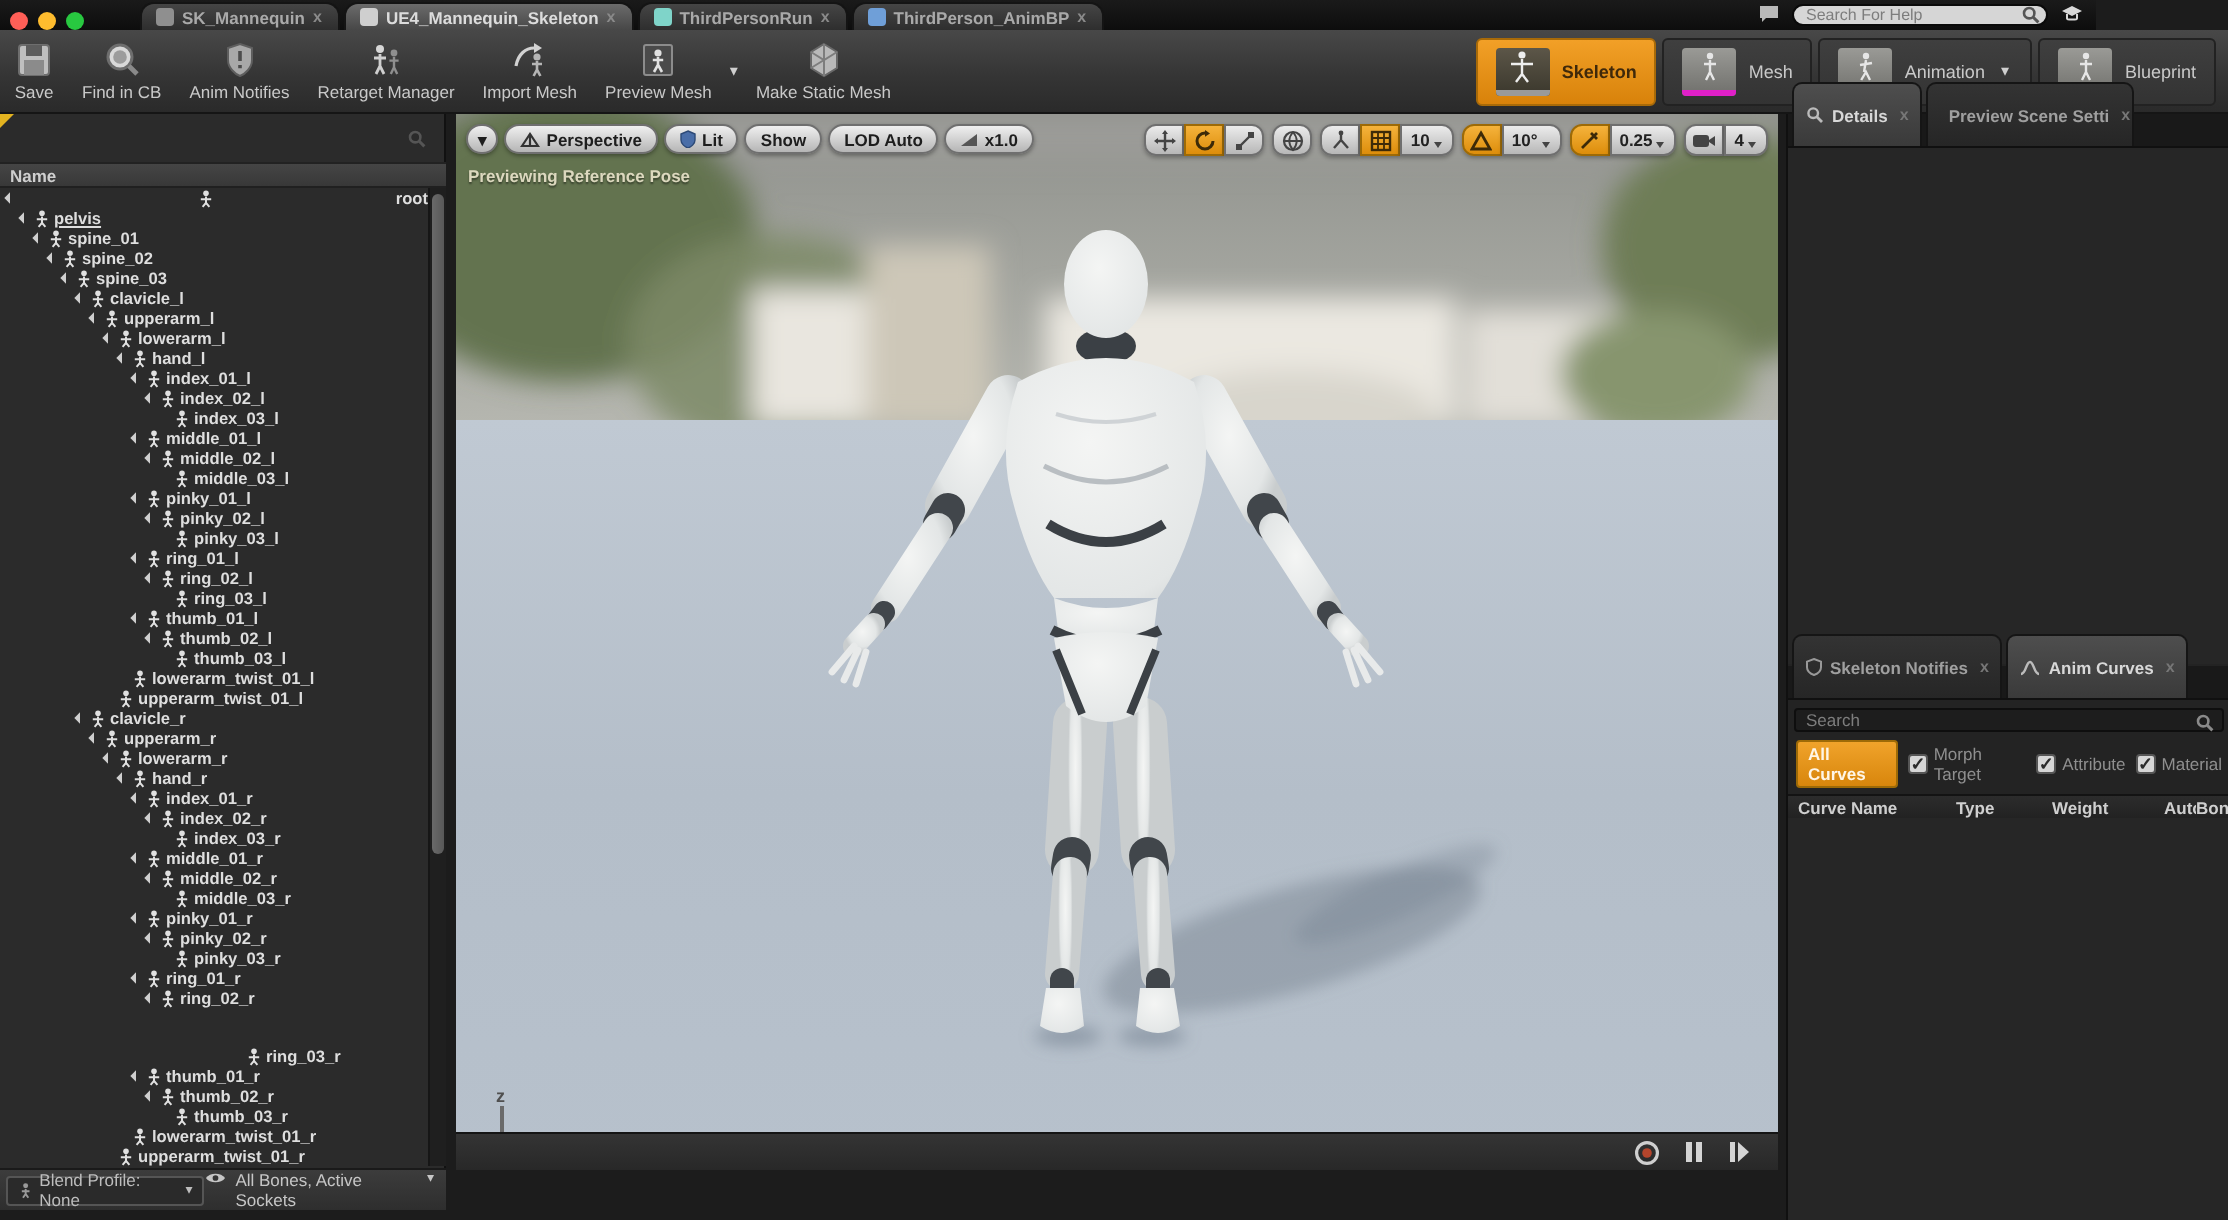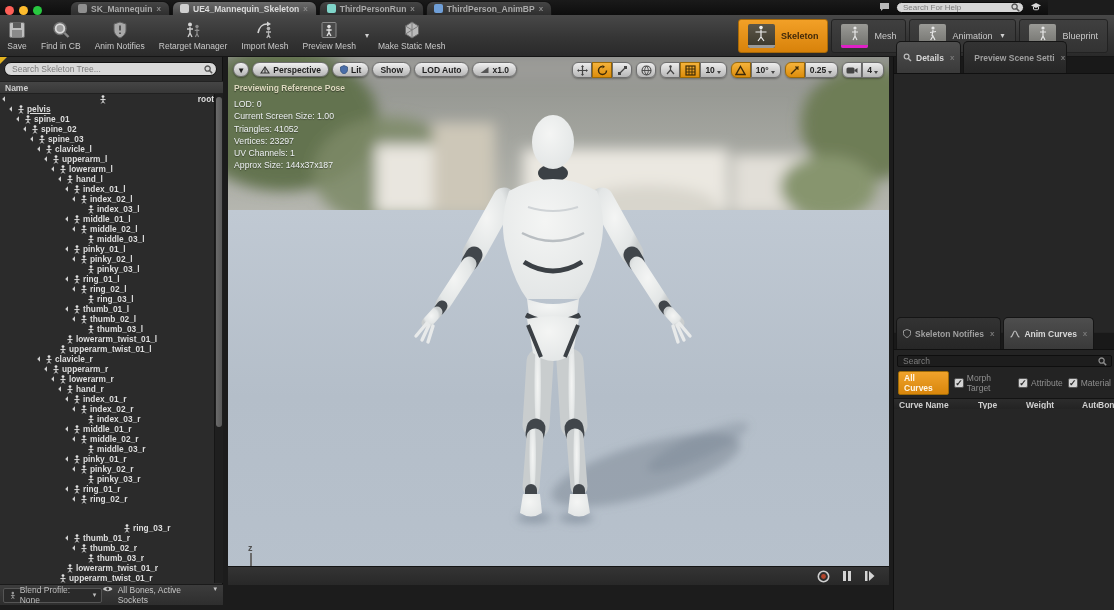--- a/index.html
+++ b/index.html
@@ -267,21 +267,20 @@
             </svg>
           <span class="ul" style="background:#e8920e"></span>
         </span>
         <span>Blueprint</span>
       </div>
     </div>
   </div>
 
   <div id="corner-flag" class="abs"></div>
   <div id="left" class="abs">
-    <input id="tree-search" class="abs" placeholder="Search Skeleton Tree..." style="">
     <svg id="tree-search-ico" class="abs" width="9" height="9" viewBox="0 0 9 9">
       <circle cx="3.6" cy="3.6" r="2.6" fill="none" stroke="#555" stroke-width="1.3"></circle>
       <line x1="5.6" y1="5.6" x2="8.2" y2="8.2" stroke="#555" stroke-width="1.5"></line>
     </svg>
     <div id="name-hdr" class="abs">Name</div>
     <div id="tree-list" class="abs">
         <div class="trow" style="padding-left: 3px; justify-content: space-between;">
     <span class="arr"></span>
     <svg width="8" height="9" viewBox="0 0 8 9">
       <circle cx="4" cy="1.6" r="1.4" fill="#e0e0e0"></circle>
@@ -808,28 +807,20 @@
           <span>LOD Auto</span>
         </span>
       <span class="pill">
         <svg width="9" height="8" viewBox="0 0 9 8">
             <path d="M0.5 7 8.5 7 8.5 1z" fill="#555"></path>
           </svg>
         <span>x1.0</span>
       </span>
     </div>
     <div id="vp-status" class="abs">Previewing Reference Pose</div>
-    <div id="vp-info" class="abs">
-        <div class="info-line">LOD: 0</div>
-        <div class="info-line">Current Screen Size: 1.00</div>
-        <div class="info-line">Triangles: 41052</div>
-        <div class="info-line">Vertices: 23297</div>
-        <div class="info-line">UV Channels: 1</div>
-        <div class="info-line">Approx Size: 144x37x187</div>
-      </div>
 
     <div id="vp-tr">
       <span class="ggroup">
         <span class="gbtn">
           <svg width="11" height="11" viewBox="0 0 11 11">
               <path d="M5.5 0 7 2H4zM5.5 11 7 9H4zM0 5.5 2 4v3zM11 5.5 9 4v3z" fill="#444"></path>
               <path d="M5.5 1v9M1 5.5h9" stroke="#444" stroke-width="1.2"></path>
             </svg>
         </span>
         <span class="gbtn on">

